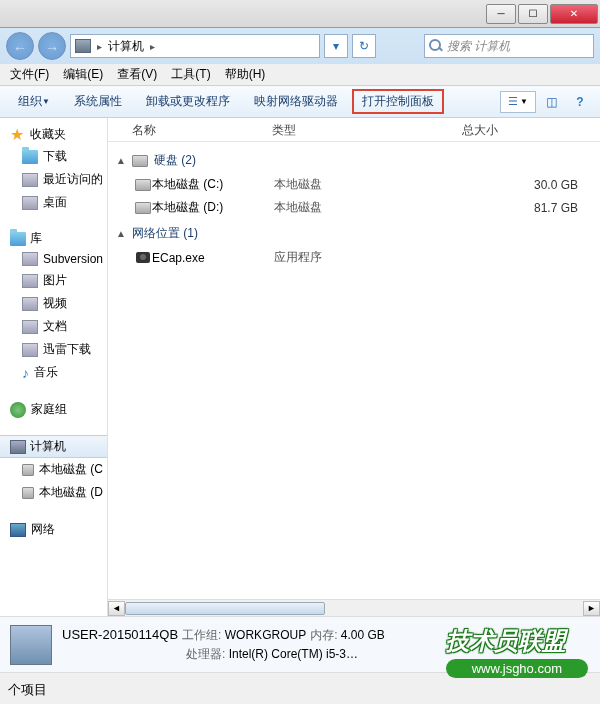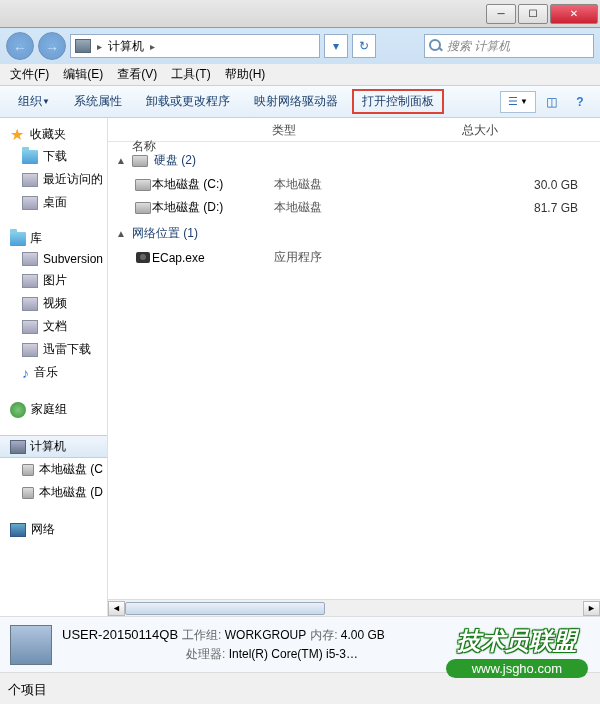--- a/index.html
+++ b/index.html
@@ -53,21 +53,21 @@
 .drive-icon { width: 16px; height: 12px; background: linear-gradient(#ddd, #aaa); border: 1px solid #888; border-radius: 1px; }
 .music-icon { color: #2c7ad0; font-size: 14px; }
 .homegroup-icon { width: 16px; height: 16px; background: radial-gradient(#7ac87a, #3a8f3a); border-radius: 50%; }
 .computer-icon { width: 16px; height: 14px; background: linear-gradient(#aac, #678); border: 1px solid #567; }
 .network-icon { width: 16px; height: 14px; background: linear-gradient(#6ac, #369); border: 1px solid #358; }
 .sb-computer-row { background: linear-gradient(#f0f5fb, #dbe9f7); border-top: 1px solid #c0d0e0; border-bottom: 1px solid #c0d0e0; }
 
 
 .content { flex: 1; display: flex; flex-direction: column; }
 .col-headers { display: flex; height: 24px; border-bottom: 1px solid #e4e4e4; color: #444; padding-left: 18px; }
-.col-name { width: 140px; padding: 20px 6px; }
+.col-name { width: 140px; padding: 4px 6px; }
 .col-type { width: 190px; padding: 4px 6px; }
 .col-size { flex: 1; padding: 4px 6px; }
 .listing { flex: 1; padding: 4px 0; }
 .group-header { display: flex; align-items: center; gap: 6px; padding: 6px 6px 4px 8px; color: #1a3e6b; }
 .tri { font-size: 10px; color: #555; }
 .row { display: flex; align-items: center; padding: 3px 6px 3px 26px; }
 .row .ic { width: 18px; display: flex; justify-content: center; }
 .row .nm { width: 122px; }
 .row .tp { width: 190px; color: #555; }
 .row .sz { flex: 1; text-align: right; padding-right: 16px; color: #333; }
@@ -82,21 +82,21 @@
 .details { height: 56px; border-top: 1px solid #ddd; background: #f5f9fd; display: flex; align-items: center; padding: 4px 10px; gap: 10px; }
 .details-icon { width: 42px; height: 40px; background: linear-gradient(#b0c4de, #7090b0); border: 1px solid #678; }
 .details-text { display: flex; flex-direction: column; gap: 2px; font-size: 12px; }
 .details-line { display: flex; gap: 4px; }
 .dt-label { color: #666; }
 
 
 .statusbar { height: 35px; border-top: 1px solid #ddd; background: #f0f0f0; display: flex; align-items: center; padding: 0 8px; font-size: 13px; }
 
 
-.watermark { position: absolute; right: 12px; bottom: 26px; text-align: center; pointer-events: none; }
+.watermark { position: absolute; right: 12px; bottom: 26px; text-align: left; pointer-events: none; }
 .wm-title { font-size: 24px; font-weight: bold; color: #fff; text-shadow: 0 0 3px #1a7a1a, 0 0 2px #1a7a1a, 1px 1px 0 #1a7a1a, -1px -1px 0 #1a7a1a, 1px -1px 0 #1a7a1a, -1px 1px 0 #1a7a1a; font-style: italic; }
 .wm-url { font-size: 13px; color: #fff; background: #2a9a2a; padding: 2px 26px; border-radius: 12px; margin-top: 2px; display: inline-block; position: relative; }
 .wm-url::before, .wm-url::after { content: ''; position: absolute; width: 8px; height: 8px; background: #2a9a2a; border-radius: 50%; top: 5px; }
 .wm-url::before { left: 8px; }
 .wm-url::after { right: 8px; }
 </style>
 </head>
 <body>
 
 <div class="titlebar">

